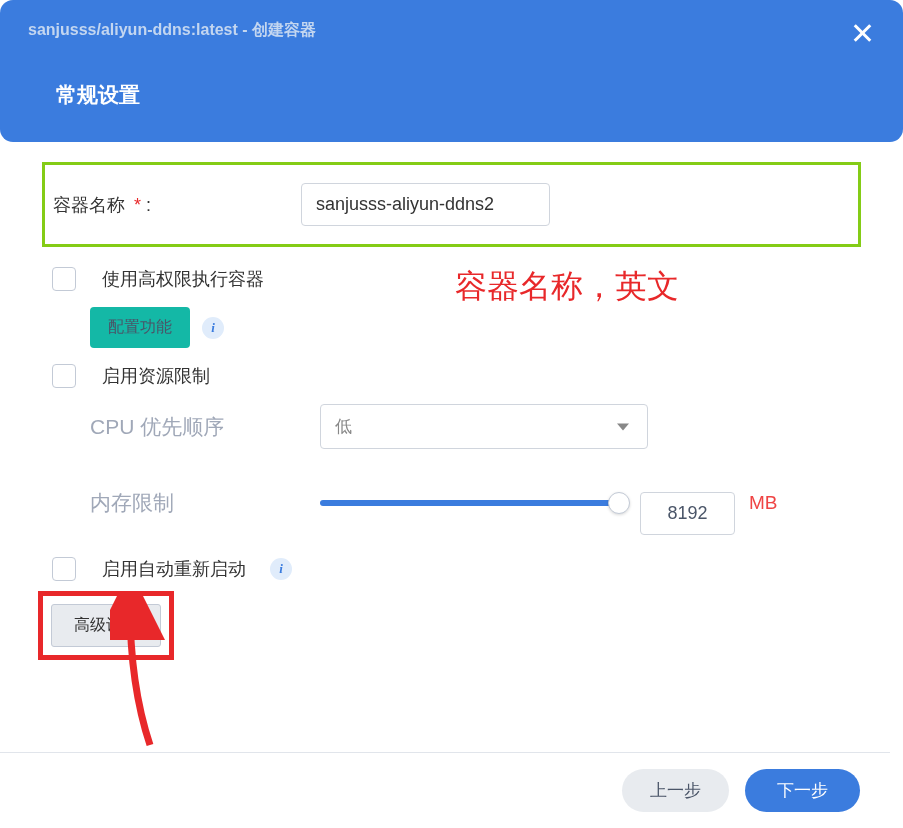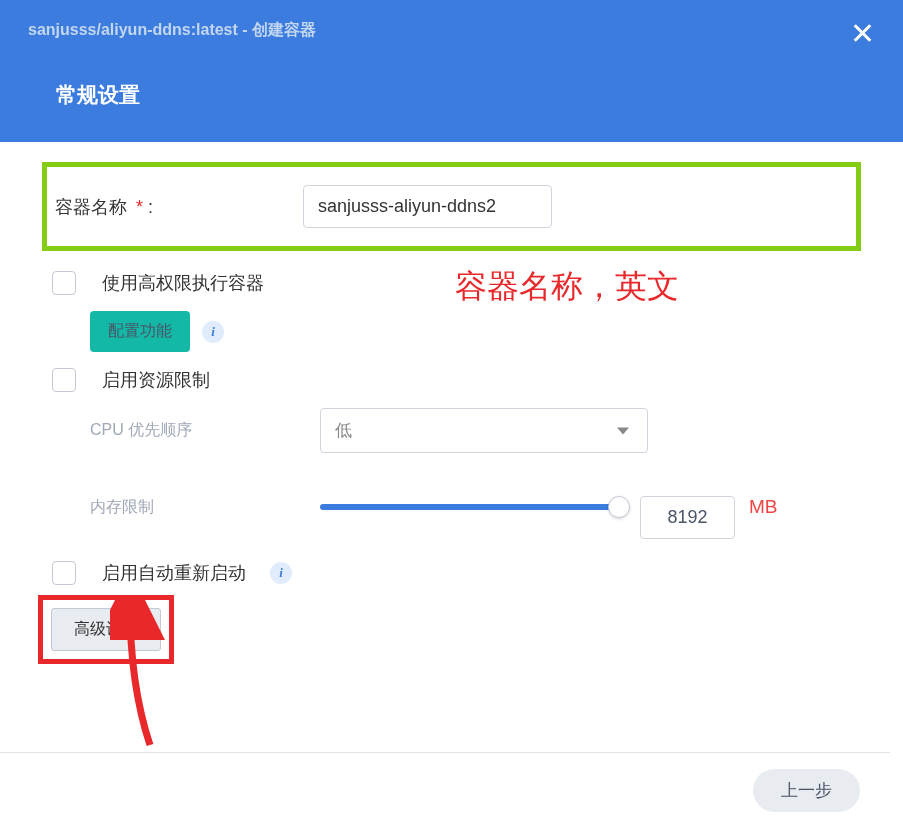--- a/index.html
+++ b/index.html
@@ -21,20 +21,21 @@
       background: #fff;
       box-shadow: 0 0 8px rgba(0,0,0,0.2);
       position: relative;
     }
     .header {
       background: #3b7cde;
       color: #fff;
       padding: 0;
       height: 142px;
       position: relative;
+      border-radius: 13px;
     }
     .header-title {
       font-size: 16px;
       font-weight: bold;
       padding: 20px 28px 0 28px;
       color: #c3d6f0;
     }
     .header-subtitle {
       font-size: 21px;
       font-weight: bold;
@@ -65,21 +66,21 @@
       position: relative;
     }
     .row {
       display: flex;
       align-items: center;
       margin-bottom: 12px;
       position: relative;
     }
     .name-row {
       padding: 18px 8px;
-      border: 5px solid #84cc16;
+      border: 3px solid #84cc16;
     }
     .label {
       font-size: 18px;
       color: #333;
       white-space: nowrap;
     }
     .label .required {
       color: #e8282a;
       margin-left: 4px;
     }
@@ -134,21 +135,21 @@
       border-radius: 50%;
       background: #e0ecfb;
       color: #3b7cde;
       font-size: 13px;
       font-weight: bold;
       font-style: italic;
       font-family: Georgia, serif;
       margin-left: 12px;
     }
     .sub-label {
-      font-size: 16px;
+      font-size: 21px;
       color: #a0a8b8;
       width: 230px;
     }
     .select-box {
       border: 1px solid #d0d5dd;
       border-radius: 4px;
       padding: 10px 14px;
       font-size: 17px;
       color: #888;
       width: 328px;
@@ -341,14 +342,15 @@
         <polygon points="0,0 10,5 0,10" fill="#e8282a"></polygon>
       </marker>
     </defs>
     <path d="M 40 150 Q 20 90 20 10" stroke="#e8282a" stroke-width="7" fill="none" marker-end="url(#arrowhead)"></path>
   </svg>
 
   <div class="annotation-red annotation-adv">点开 高级设置</div>
 
   <div class="footer">
     <button class="btn-prev">上一步</button>
+    <button class="btn-next">下一步</button>
   </div>
 </div>
 
 </body></html>

